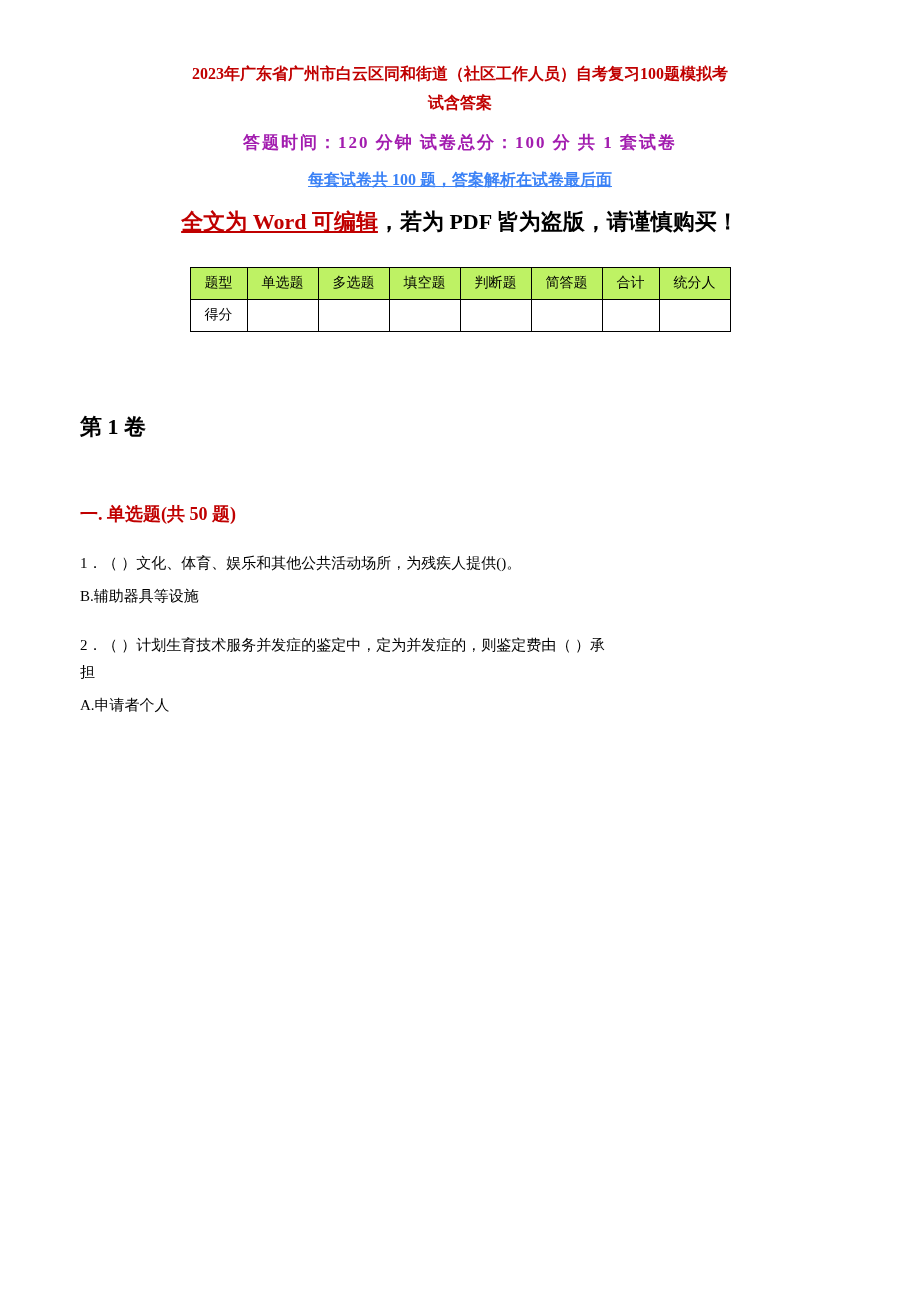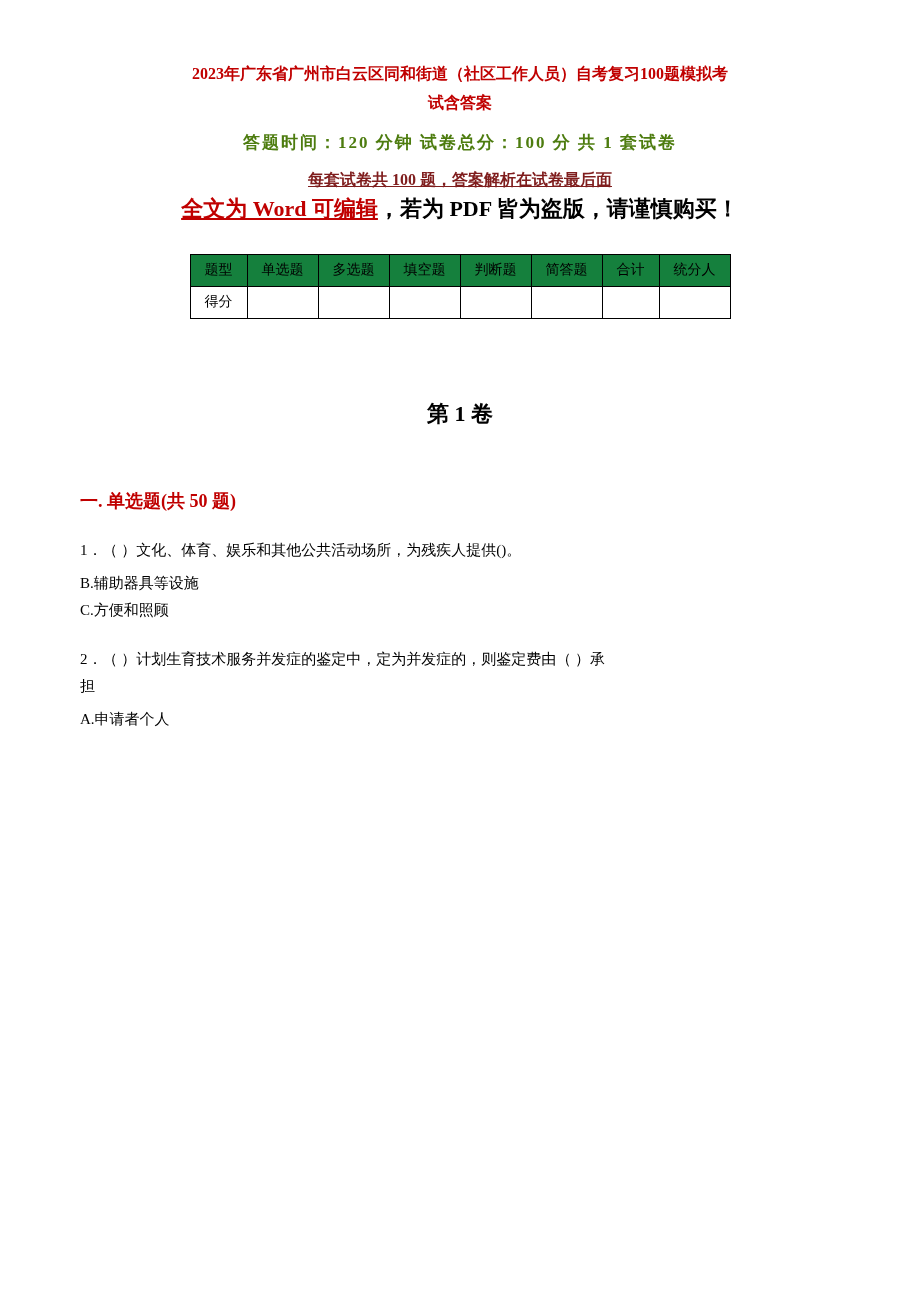--- a/index.html
+++ b/index.html
@@ -24,32 +24,32 @@
       font-weight: bold;
       font-size: 16px;
       line-height: 1.8;
       margin-bottom: 13px;
     }
 
     .exam-info {
       text-align: center;
       font-size: 17px;
       font-weight: bold;
-      color: #4d7c0f;
+      color: #a21caf;
       margin-bottom: 16px;
       letter-spacing: 2px;
     }
 
     .exam-subtitle {
       text-align: center;
       font-size: 16px;
       font-weight: bold;
-      color: #7f1d1d;
+      color: #3b82f6;
       text-decoration: underline;
-      margin-bottom: 0;
+      margin-bottom: 13px;
     }
 
     .editable-notice {
       text-align: center;
       font-size: 22px;
       font-weight: bold;
       margin-bottom: 8px;
       line-height: 1.6;
     }
 
@@ -76,25 +76,25 @@
 
     .score-table td {
       border: 1px solid #000;
       padding: 6px 14px;
       text-align: center;
       min-width: 55px;
       height: 32px;
     }
 
     .score-table tr:first-child td {
-      background: #15803d;
+      background: #bef264;
     }
 
     .section-divider {
-      text-align: center;
+      text-align: left;
       font-size: 22px;
       font-weight: bold;
       margin: 80px 0 60px 0;
     }
 
     .question-section-title {
       font-size: 18px;
       font-weight: bold;
       color: #c00000;
       margin-bottom: 24px;
@@ -172,21 +172,20 @@
 
 <div class="question-section-title">
   <span>一. 单选题(共 50 题)</span>
 </div>
 
 <div class="question-block">
   <div class="question-text">
     1．（ ）文化、体育、娱乐和其他公共活动场所，为残疾人提供()。
   </div>
   <span class="option">B.辅助器具等设施</span>
-  <span class="option">C.方便和照顾</span>
 </div>
 
 <div class="question-block">
   <div class="question-text">
     2．（ ）计划生育技术服务并发症的鉴定中，定为并发症的，则鉴定费由（ ）承<br>担
   </div>
   <span class="option">A.申请者个人</span>
 </div>
 
 </body></html>

